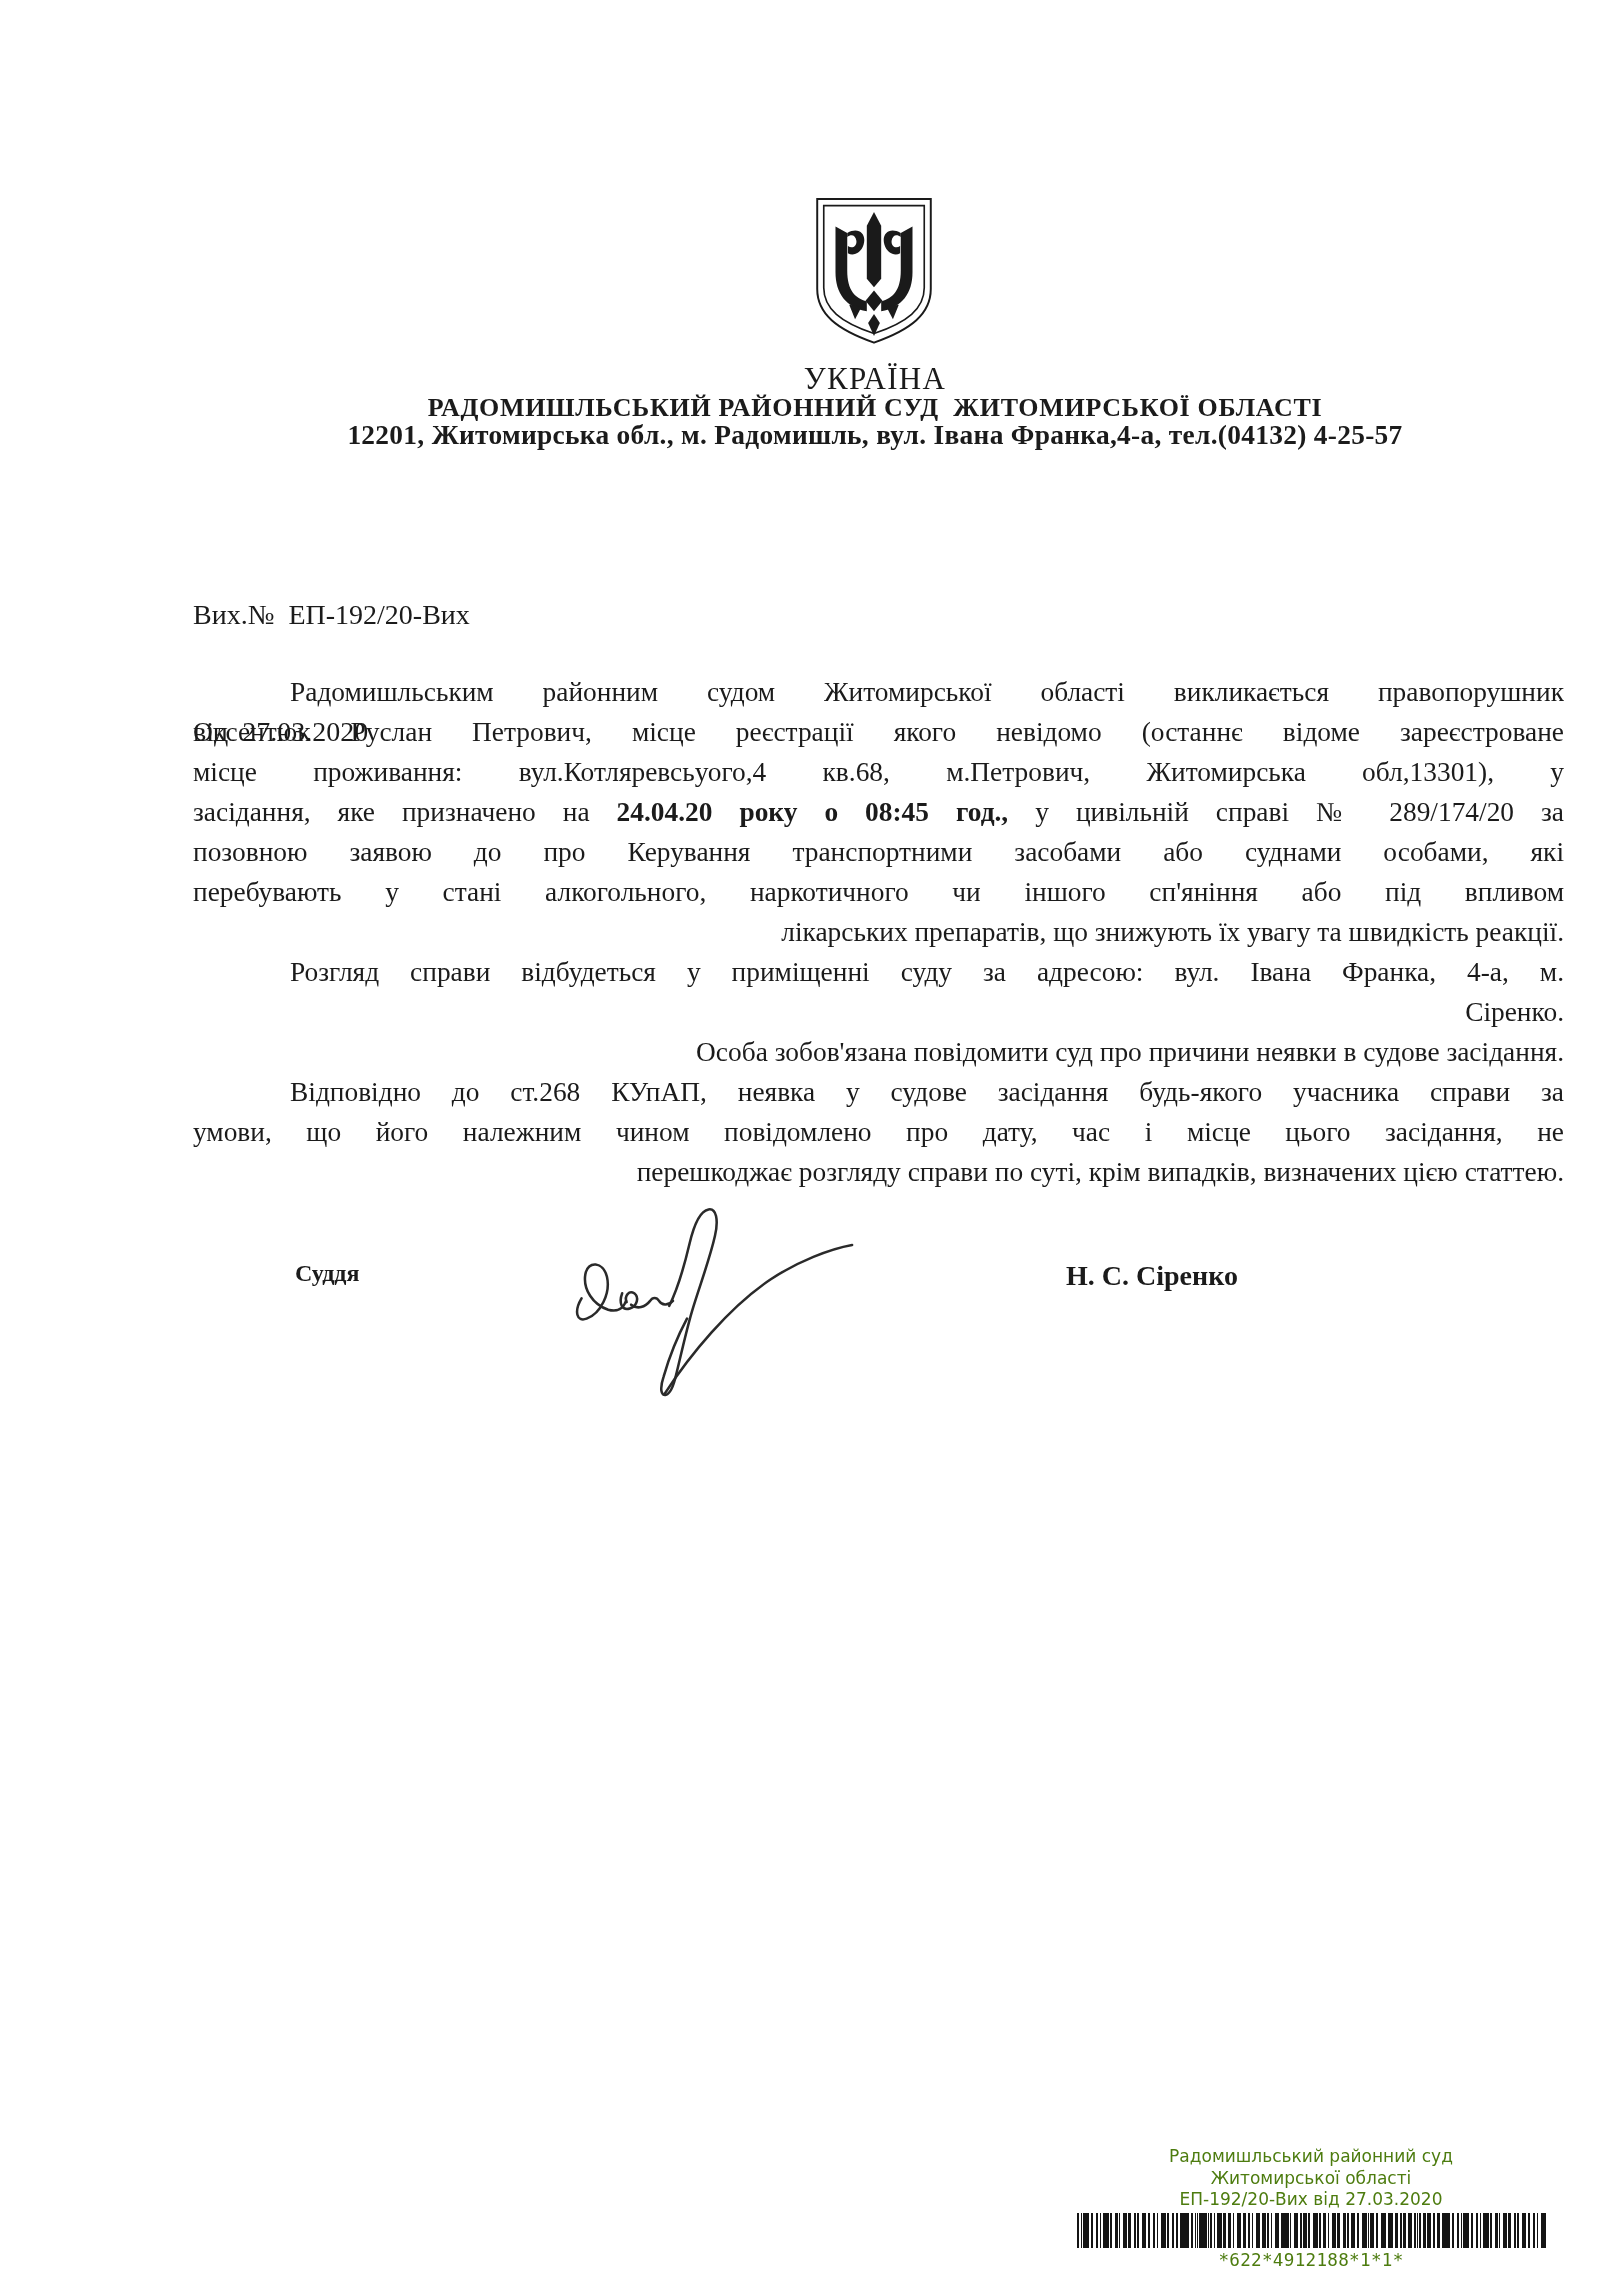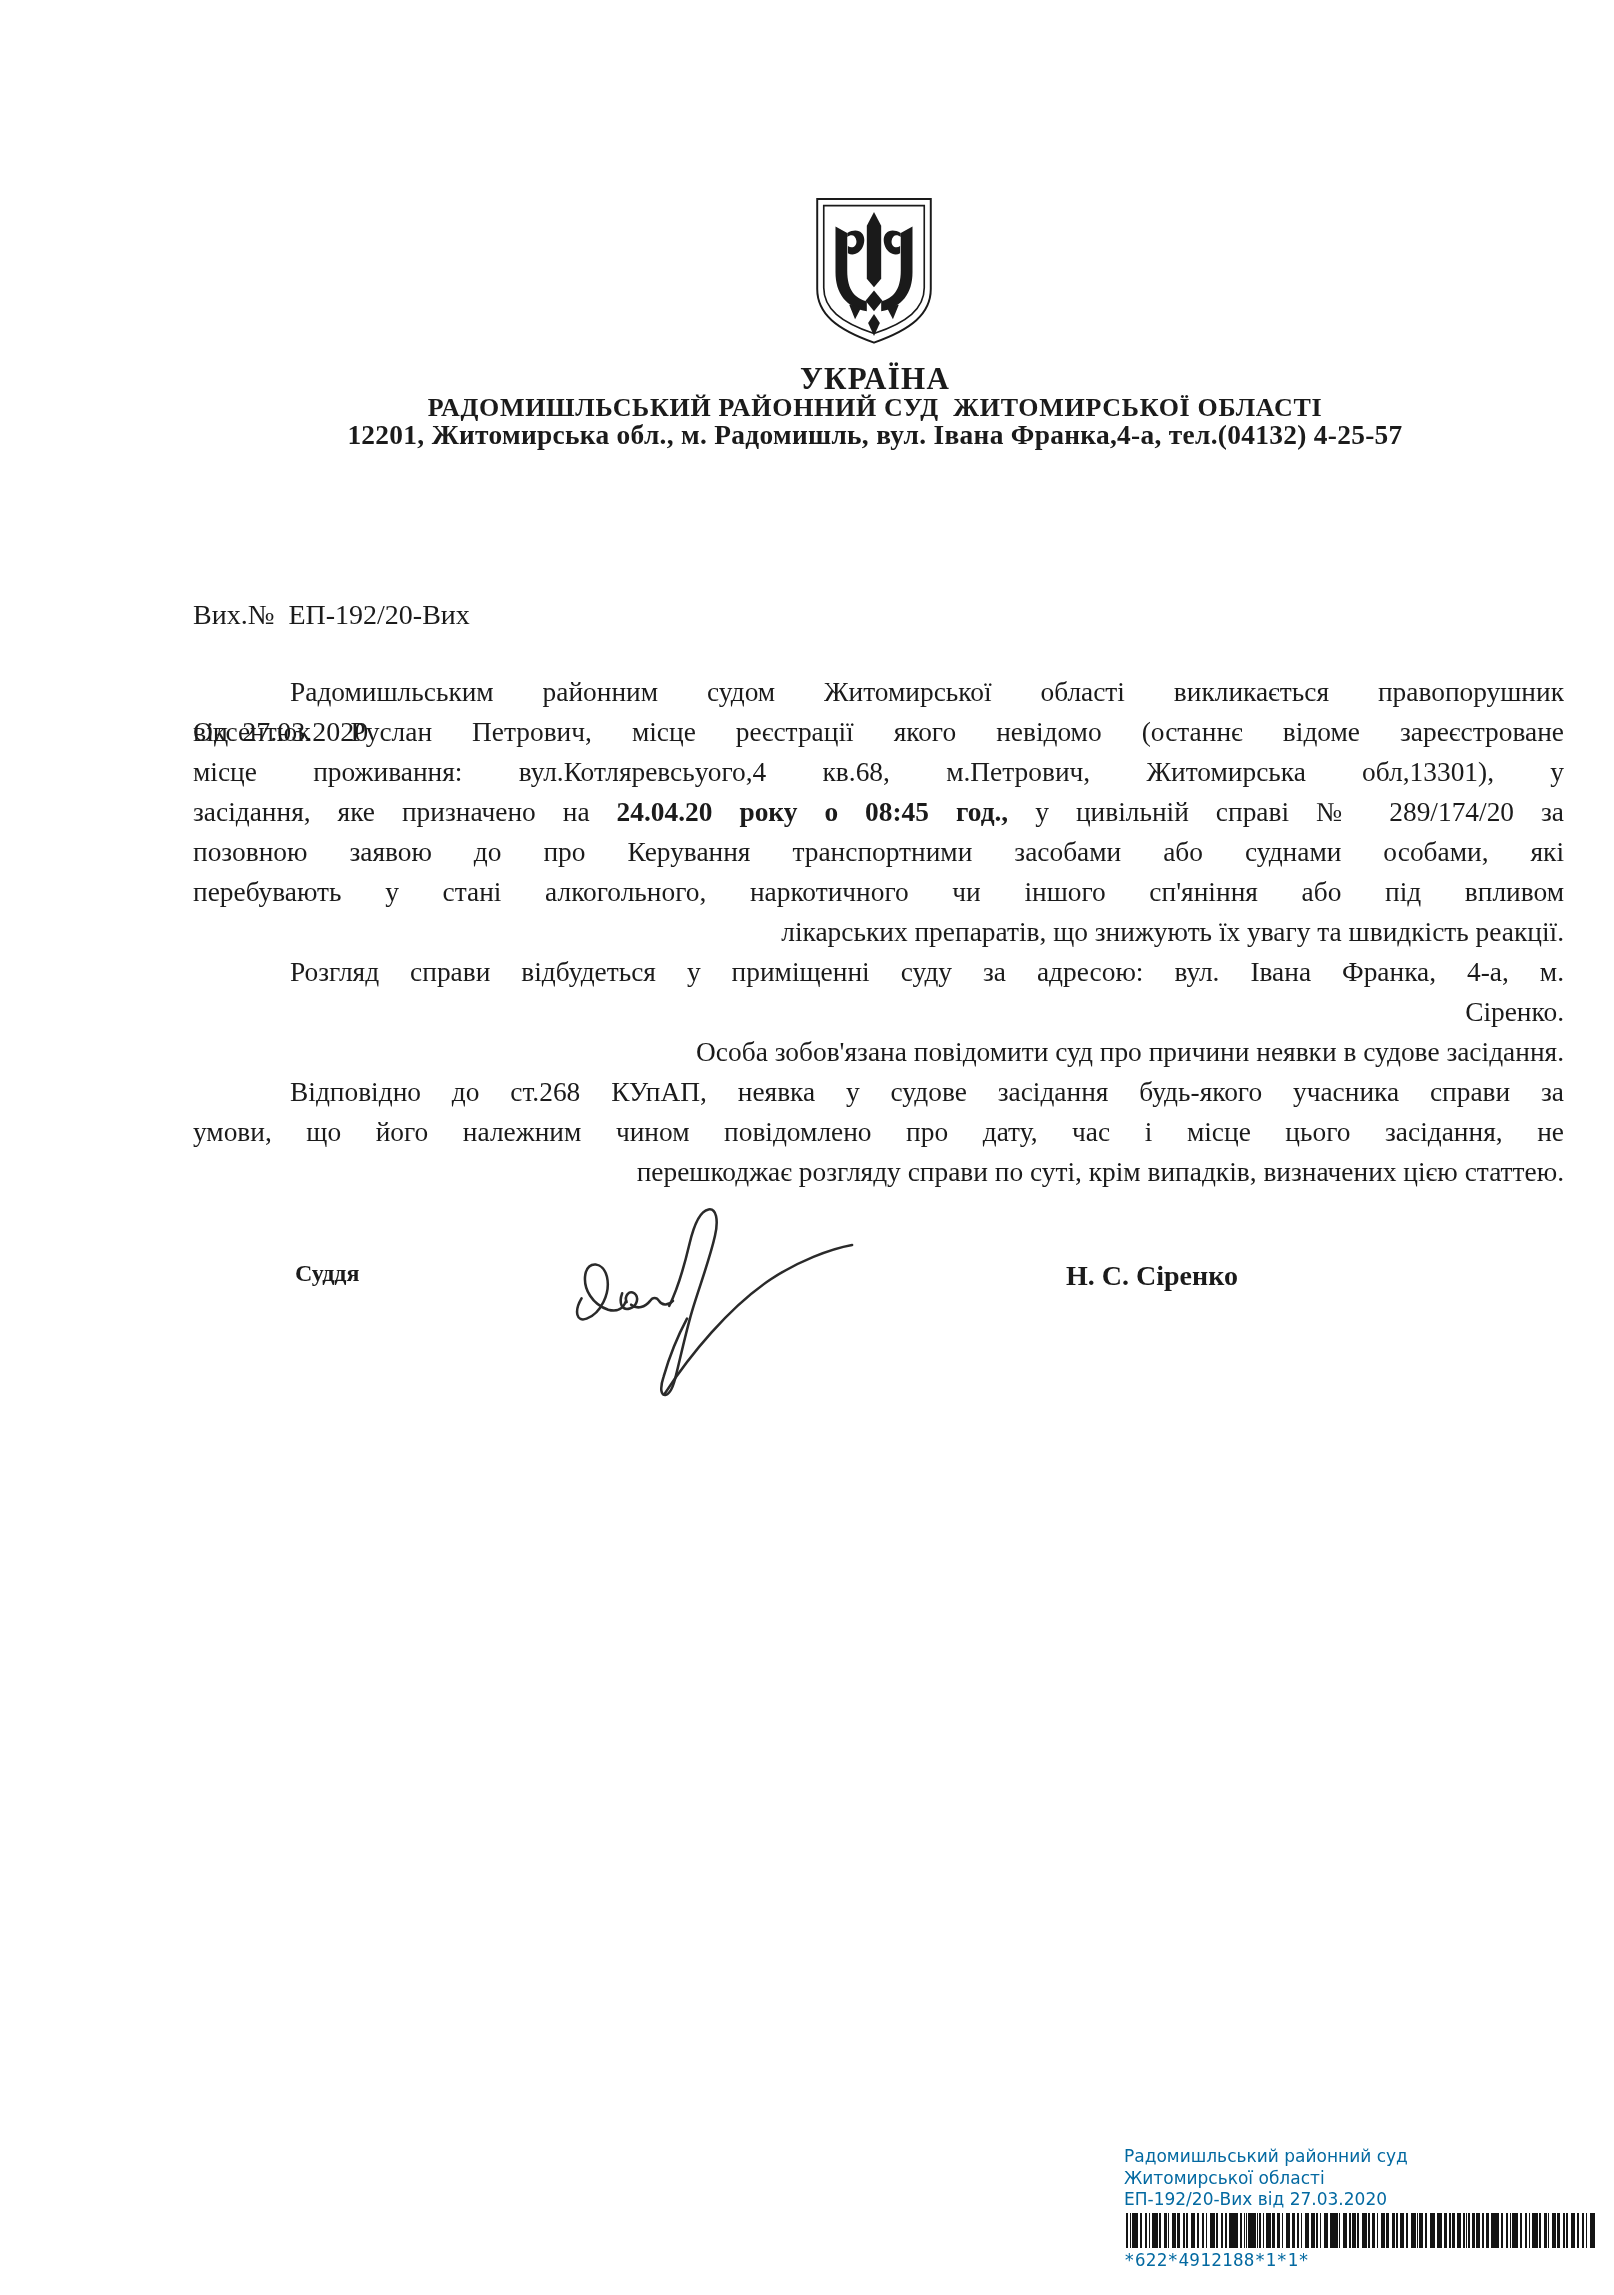--- a/index.html
+++ b/index.html
@@ -8,43 +8,43 @@
     width:1615px;height:2295px;
     background:#ffffff;
     overflow:hidden;
     font-family:"Liberation Serif", serif;
     color:#1b1b1b;
   }
   
   .emblem{position:absolute;left:812px;top:195px;width:124px;height:153px;}
   
   .hline{position:absolute;left:189px;width:1372px;text-align:center;white-space:pre-wrap;}
-  .country{top:361px;font-size:31px;font-weight:bold;letter-spacing:1.3px;}
+  .country{top:361px;font-size:31px;font-weight:normal;letter-spacing:1.3px;}
   .court{top:393px;font-size:26px;font-weight:bold;letter-spacing:0.7px;}
   .addr{top:420px;font-size:27.4px;font-weight:bold;letter-spacing:0.3px;}
   
   .refblock{position:absolute;left:193px;top:517px;font-size:28px;line-height:39px;white-space:pre-wrap;}
   
   .body{position:absolute;left:193px;top:672px;width:1371px;font-size:27.4px;}
   .bline{
     width:1371px;height:40px;line-height:40px;
     text-align:right;overflow:hidden;white-space:nowrap;
   }
   .bline.j{white-space:normal;text-align:justify;text-align-last:justify;}
   .bline.ind{text-indent:97px;}
   .b{font-weight:bold;}
   
   .judge-label{position:absolute;left:295px;top:1260px;font-size:24px;font-weight:bold;}
   .judge-name{position:absolute;left:1066px;top:1260px;font-size:28px;font-weight:bold;}
   .sig{position:absolute;left:563px;top:1184px;width:314px;height:235px;}
   
   .stamp{
-    position:absolute;left:1124px;top:2146px;width:472px;
+    position:absolute;left:1075px;top:2146px;width:472px;
     font-family:"DejaVu Sans", sans-serif;
-    font-size:17px;line-height:21.6px;text-align:left;color:#0369a1;
+    font-size:17px;line-height:21.6px;text-align:center;color:#4d7c0f;
   }
   .barcode{
     width:469px;height:35px;margin:2.6px auto 0 auto;
     background-image:
       repeating-linear-gradient(90deg,#141414 0 2px,transparent 2px 3.9px,#141414 3.9px 5.2px,transparent 5.2px 8.5px,#141414 8.5px 12.4px,transparent 12.4px 14.4px,#141414 14.4px 15.7px,transparent 15.7px 19px),
       repeating-linear-gradient(90deg,#141414 0 1.3px,transparent 1.3px 5.9px,#141414 5.9px 9.1px,transparent 9.1px 11px,#141414 11px 12.4px,transparent 12.4px 20px);
   }
   .barcode-value{
     margin-top:1.3px;
     font-family:"DejaVu Sans Mono", monospace;

